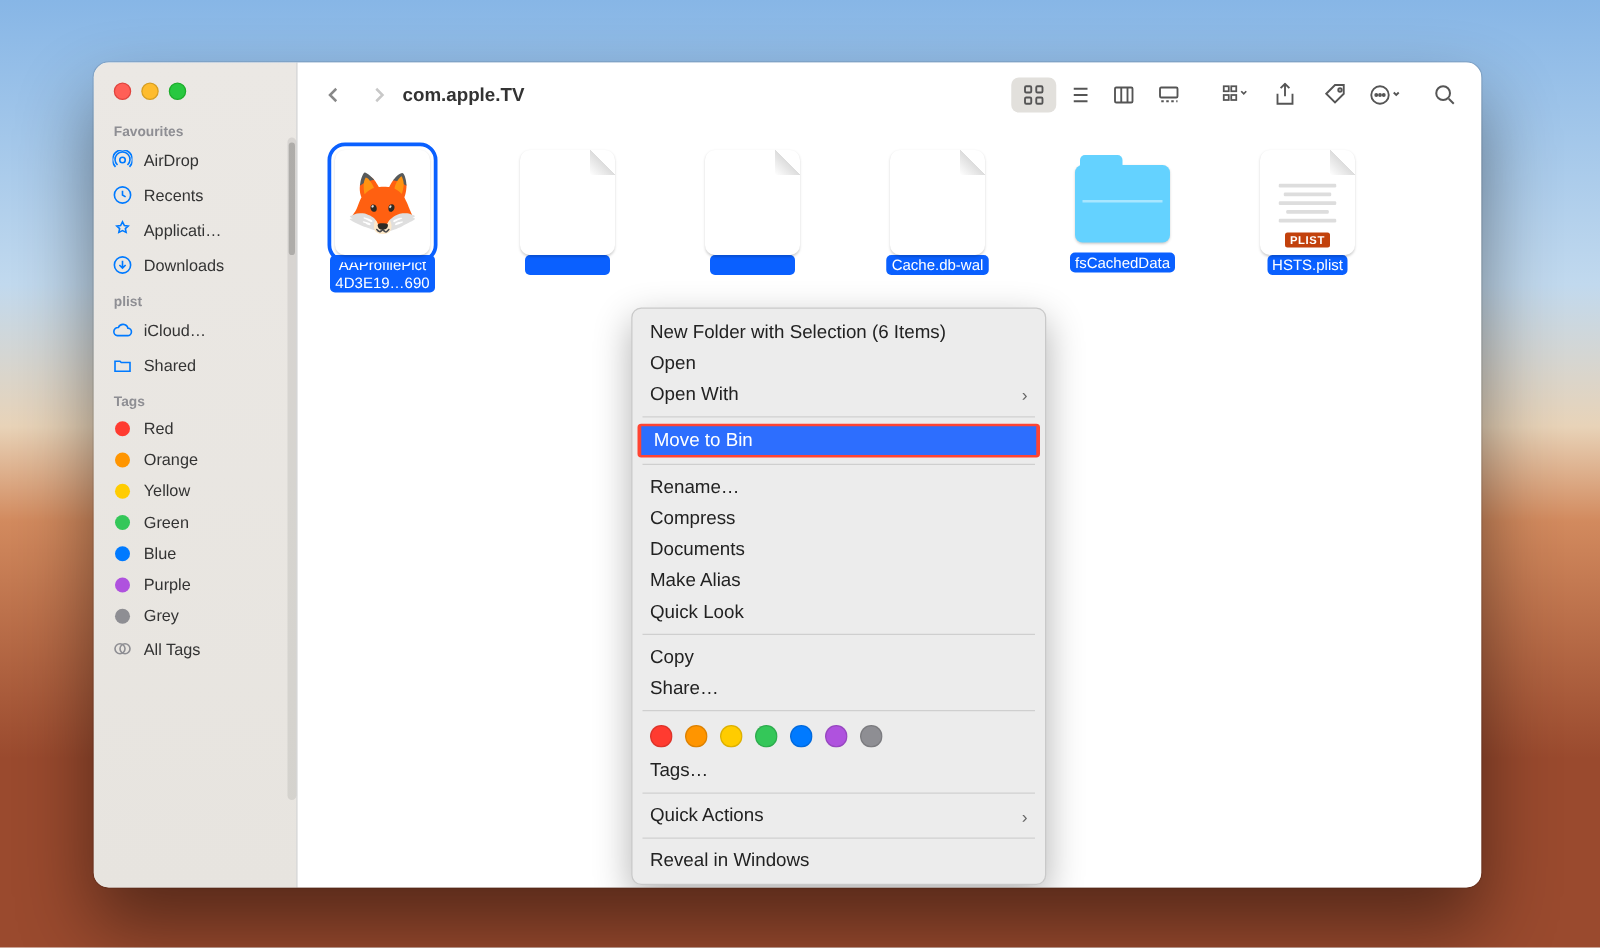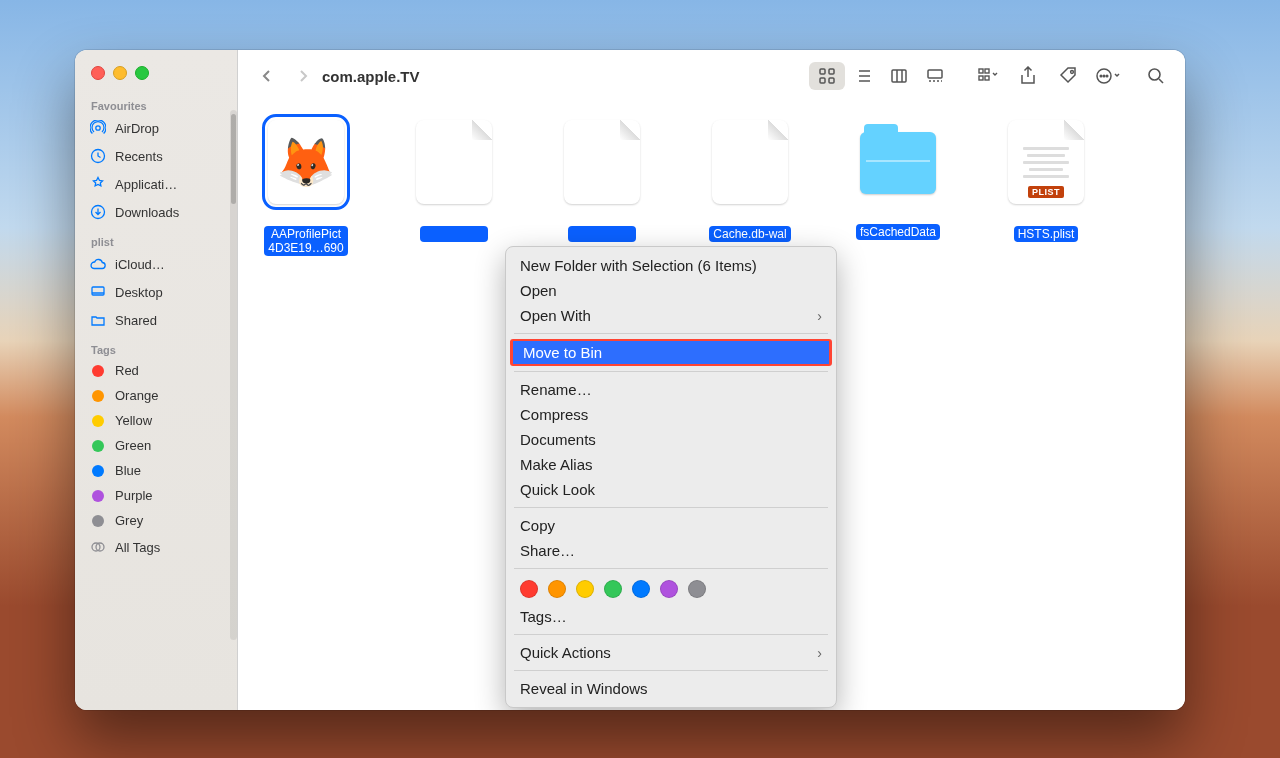--- a/index.html
+++ b/index.html
@@ -95,21 +95,21 @@
     border-bottom-left-radius:2px;
   }
   .thumb.folder{
     background:var(--fold);width:76px;height:62px;border-radius:6px;position:relative;margin-top:12px;margin-bottom:8px;
     box-shadow:0 1px 2px rgba(0,0,0,.2);
   }
   .thumb.folder::after{content:"";position:absolute;left:6px;right:6px;top:28px;height:2px;background:#ffffff70;}
   .thumb.folder::before{content:"";position:absolute;left:4px;width:34px;height:10px;top:-8px;background:var(--fold);border-radius:4px 4px 0 0;}
   .fname{
     font-size:12px;text-align:center;color:#fff;max-width:120px;
-    padding:1px 4px;border-radius:4px;background:var(--sel);margin-top:22px;
+    padding:1px 4px;border-radius:4px;background:var(--sel);margin-top:0;
     white-space:nowrap;overflow:hidden;text-overflow:ellipsis;
   }
   .fname.n2{white-space:normal;max-width:120px;}
   .plist-badge{position:absolute;bottom:6px;font-size:9px;background:#c2410c;color:#fff;padding:1px 4px;border-radius:2px;letter-spacing:.5px;font-weight:bold;}
   .thumb .stub{width:60%;height:3px;background:#ddd;margin:2px 0;border-radius:1px;}
 
   
   .ctx{
     position:absolute;left:267px;top:144px;width:330px;
     background:var(--menu-bg);border:1px solid #c9c9c9;border-radius:8px;
@@ -176,29 +176,20 @@
     </div>
 
     <div class="section-label">plist</div>
     <div class="nav-item">
       <span class="ico">
           <svg width="18" height="14" viewBox="0 0 18 14" fill="none" stroke="currentColor" stroke-width="1.3">
             <path d="M5 11.5h8a3 3 0 0 0 .3-6A4 4 0 0 0 5.7 5 3 3 0 0 0 5 11.5z"></path>
           </svg>
         </span>
       <span>iCloud…</span>
-    </div>
-    <div class="nav-item">
-      <span class="ico">
-          <svg width="16" height="16" viewBox="0 0 16 16" fill="none" stroke="currentColor" stroke-width="1.3">
-            <rect x="2" y="3" width="12" height="8" rx="1"></rect>
-            <path d="M2 9h12"></path>
-          </svg>
-        </span>
-      <span>Desktop</span>
     </div>
     <div class="nav-item">
       <span class="ico">
           <svg width="16" height="16" viewBox="0 0 16 16" fill="none" stroke="currentColor" stroke-width="1.3">
             <path d="M2 5h4l1 1h7v7H2z"></path>
           </svg>
         </span>
       <span>Shared</span>
     </div>
 

